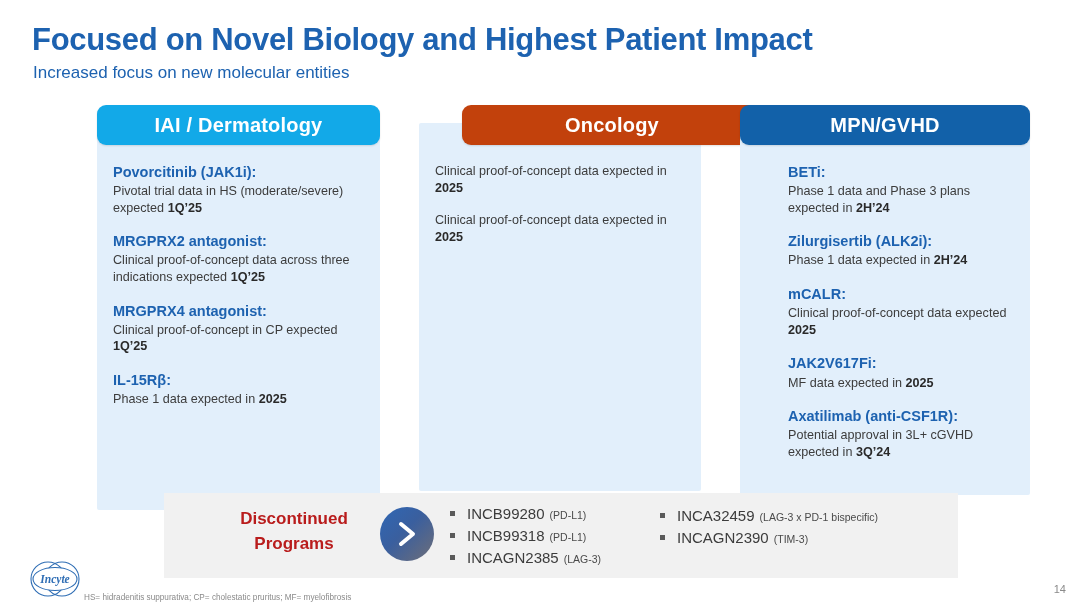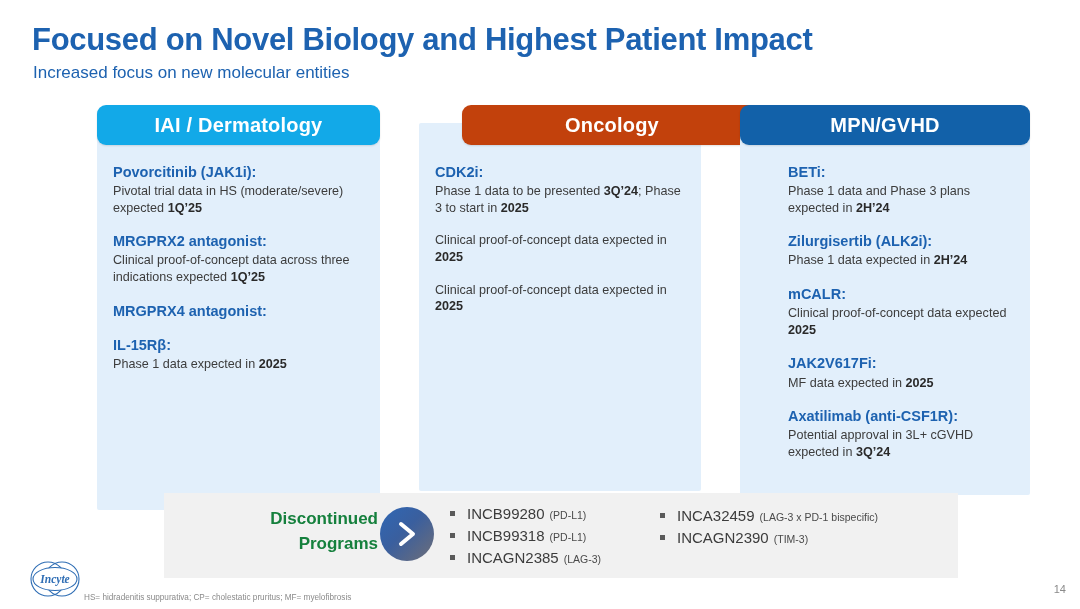--- a/index.html
+++ b/index.html
@@ -94,24 +94,24 @@
     top: 493px;
     width: 794px;
     height: 85px;
     background: #F1F1F1;
   }
   .disc-title {
     position: absolute;
     left: 46px;
     top: 14px;
     width: 168px;
-    text-align: right;
+    text-align: center;
     font-size: 17px;
     font-weight: bold;
-    color: #15803d;
+    color: #b91c1c;
     line-height: 1.45;
   }
   .disc-arrow {
     position: absolute;
     left: 216px;
     top: 14px;
     width: 54px;
     height: 54px;
     border-radius: 50%;
     background: linear-gradient(135deg, #2F67B5 0%, #3A5F9E 45%, #6E6E78 100%);
@@ -189,35 +189,32 @@
         <div class="entry">
           <div class="entry-name">Povorcitinib (JAK1i):</div>
           <div class="entry-desc">Pivotal trial data in HS (moderate/severe) expected <b>1Q’25</b></div>
         </div>
         <div class="entry">
           <div class="entry-name">MRGPRX2 antagonist:</div>
           <div class="entry-desc">Clinical proof-of-concept data across three indications expected <b>1Q’25</b></div>
         </div>
         <div class="entry">
           <div class="entry-name">MRGPRX4 antagonist:</div>
+          <div class="entry-desc">Clinical proof-of-concept in CP expected <b>1Q’25</b></div>
         </div>
         <div class="entry">
           <div class="entry-name">IL-15Rβ:</div>
           <div class="entry-desc">Phase 1 data expected in <b>2025</b></div>
         </div>
       </div>
       <div class="col-pill" style="width: 283px; background: rgb(18, 169, 232);">IAI / Dermatology</div>
     </div>
     <div class="column" style="left: 419px; width: 282px;">
       <div class="col-panel" style="width: 282px; height: 368px;"></div>
       <div class="col-body" style="width: 282px;">
-        <div class="entry">
-          <div class="entry-name">CDK2i:</div>
-          <div class="entry-desc">Phase 1 data to be presented <b>3Q’24</b>; Phase 3 to start in <b>2025</b></div>
-        </div>
         <div class="entry">
           <div class="entry-desc">Clinical proof-of-concept data expected in <b>2025</b></div>
         </div>
         <div class="entry">
           <div class="entry-desc">Clinical proof-of-concept data expected in <b>2025</b></div>
         </div>
       </div>
       <div class="col-pill" style="width: 300px; background: #c2410c; margin-left: 43px;">Oncology</div>
     </div>
     <div class="column" style="left: 740px; width: 290px;">

